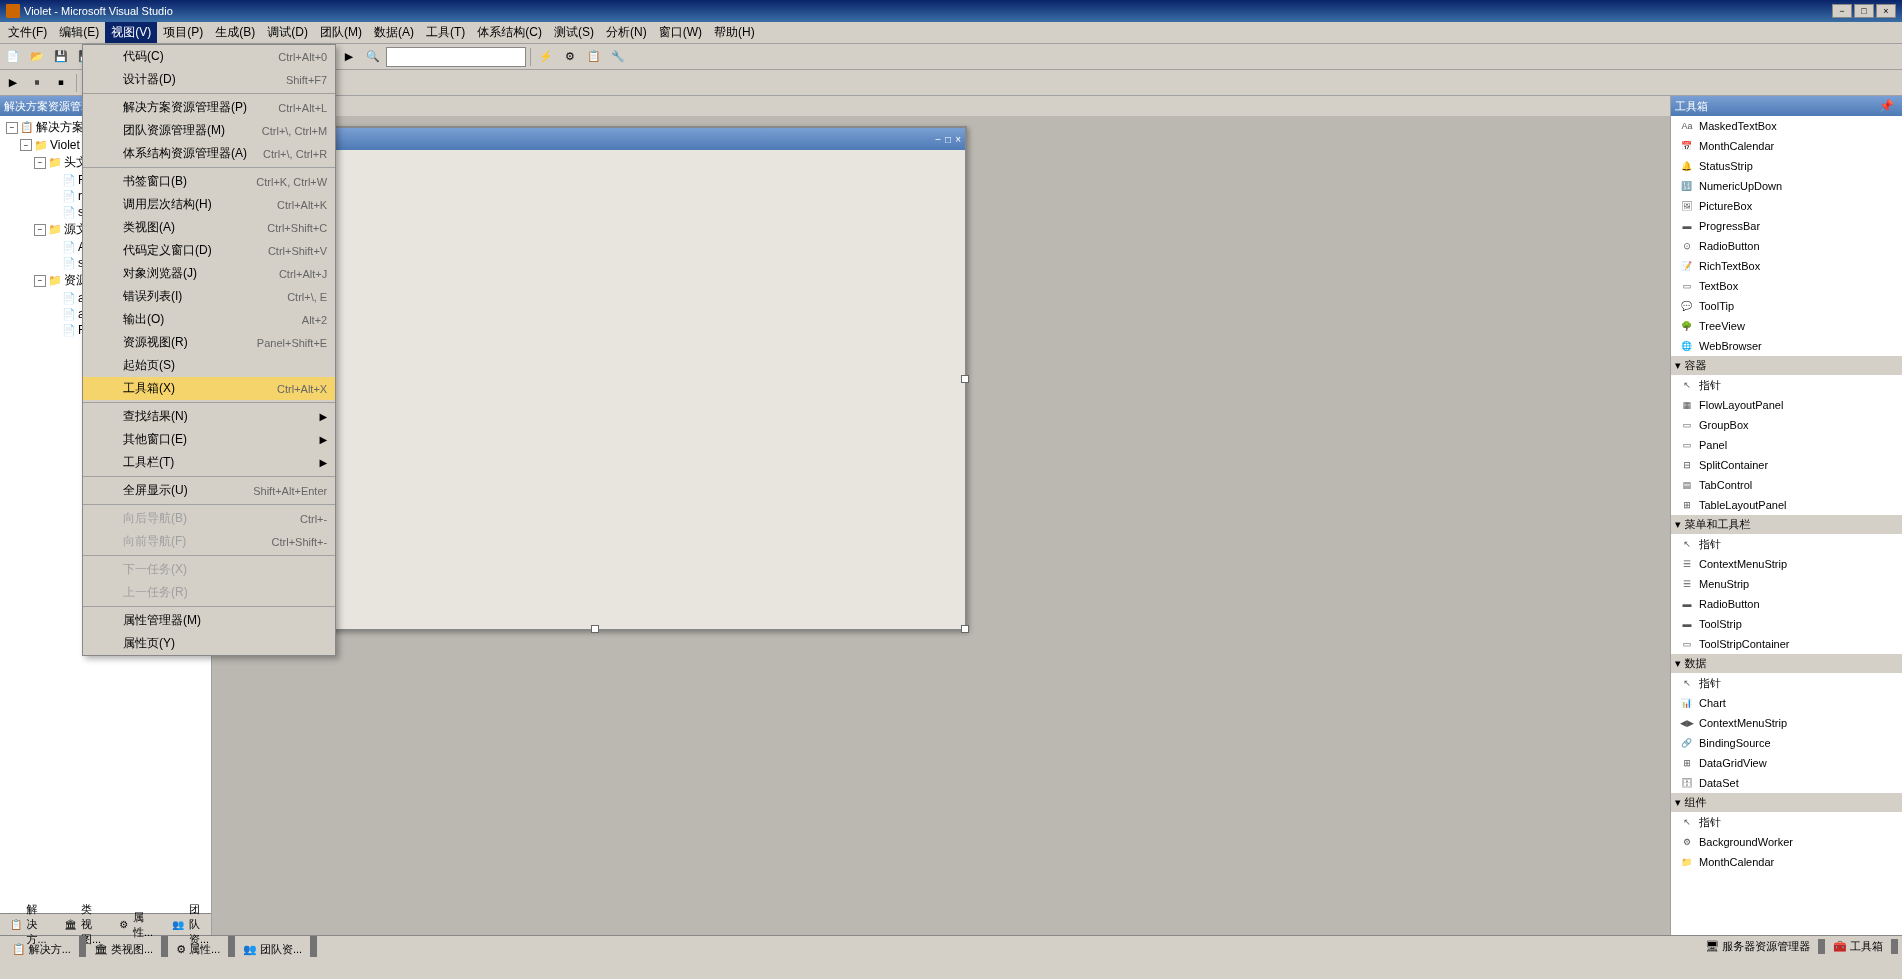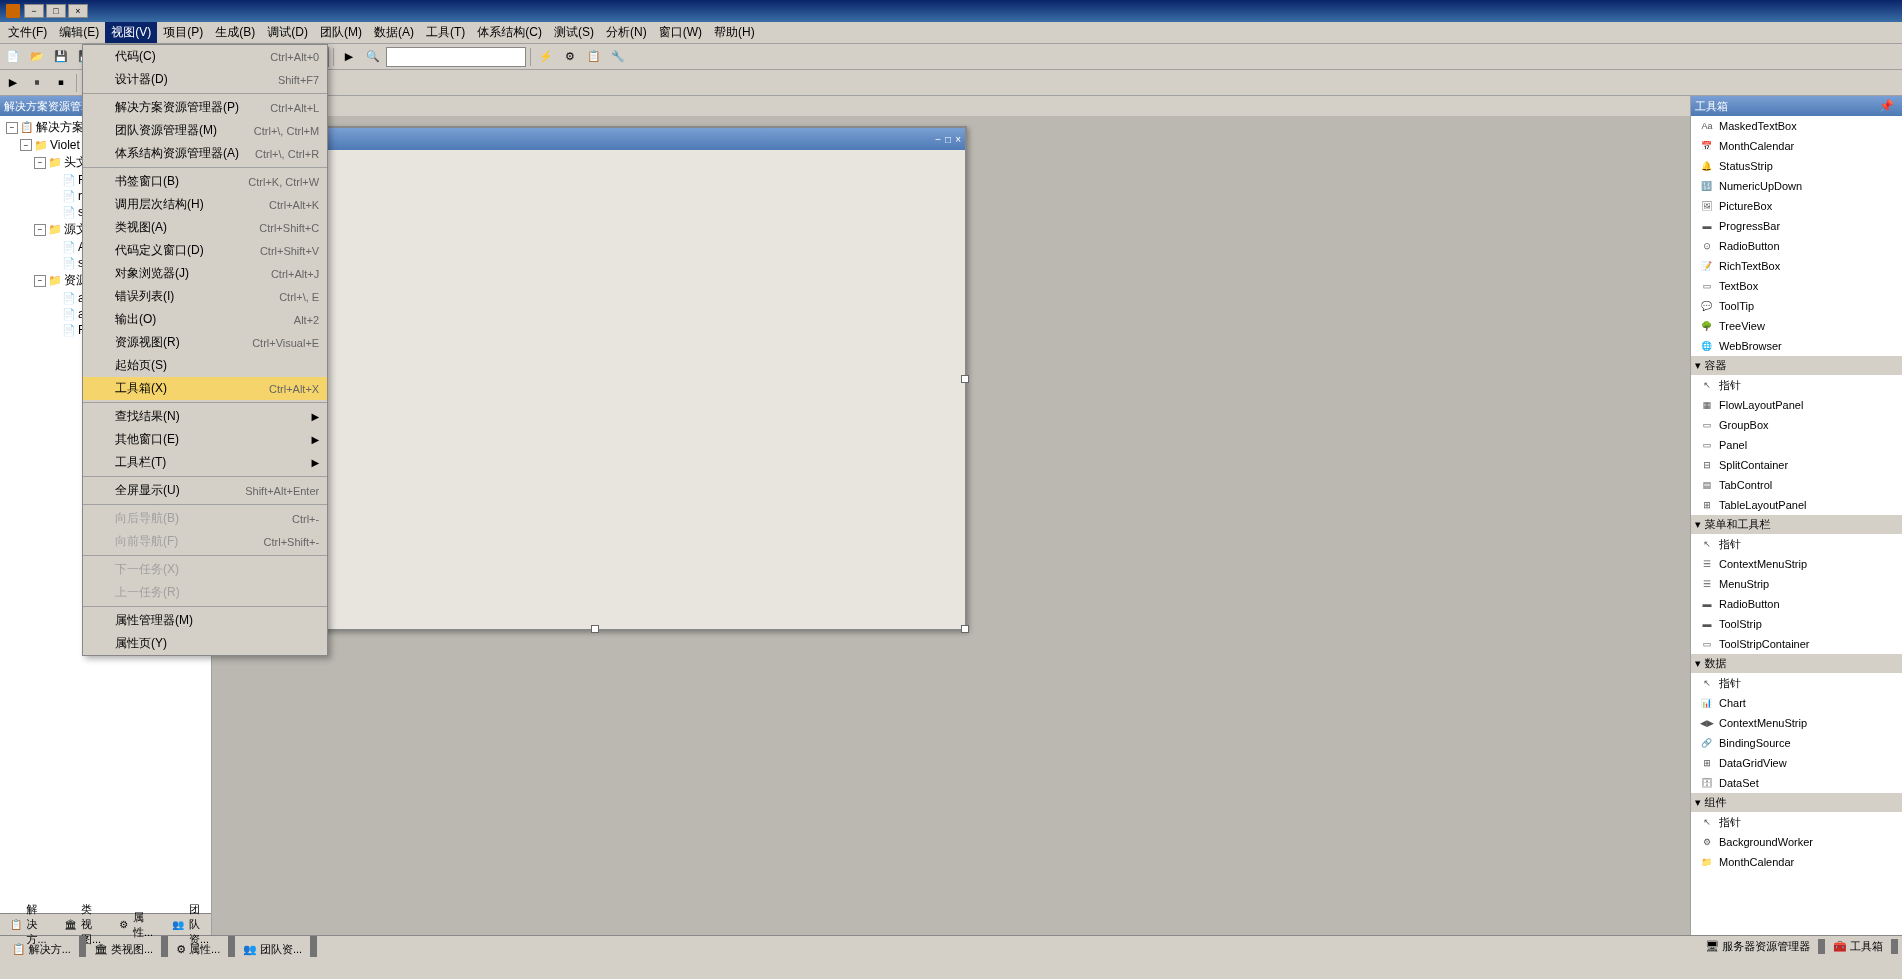--- a/index.html
+++ b/index.html
@@ -242,21 +242,21 @@
       width: 100%;
       height: calc(100% - 22px);
     }
     
     .handle-right { right: -4px; top: 50%; transform: translateY(-50%); }
     .handle-bottom { bottom: -4px; left: 50%; transform: translateX(-50%); }
     .handle-br { right: -4px; bottom: -4px; }
 
     
     .right-panel {
-      width: 212px;
+      width: 232px;
       background: #d4d0c8;
       border-left: 1px solid #a0a0a0;
       display: flex;
       flex-direction: column;
     }
     .right-panel-header {
       height: 20px;
       background: linear-gradient(to bottom, #7a9fd4, #4d7ab5);
       color: white;
       display: flex;
@@ -328,20 +328,21 @@
       height: 16px;
       margin-right: 4px;
       display: inline-flex;
       align-items: center;
       justify-content: center;
       font-size: 10px;
       flex-shrink: 0;
     }
     .dropdown-menu-item .item-text {
       flex: 1;
+      margin-left: 8px;
     }
     .dropdown-menu-item .item-shortcut {
       color: #666;
       margin-left: 16px;
       font-size: 11px;
     }
     .dropdown-menu-item .submenu-arrow {
       margin-left: 8px;
       font-size: 10px;
     }
@@ -439,20 +440,21 @@
       cursor: pointer;
       font-size: 12px;
       padding: 0 4px;
     }
   </style>
 </head>
 <body>
 
 <div class="title-bar">
   <div class="title-bar-icon"></div>
+  <span class="title-bar-title">Violet - Microsoft Visual Studio</span>
   <div class="title-bar-btns">
     <div class="title-bar-btn">−</div>
     <div class="title-bar-btn">□</div>
     <div class="title-bar-btn">×</div>
   </div>
 </div>
 
 <div class="menu-bar" id="menu-bar">
 <div class="menu-item">文件(F)</div>
     <div class="menu-item">编辑(E)</div>
@@ -901,21 +903,21 @@
       <span class="item-shortcut">Ctrl+\, E</span>
     </div>
     <div class="dropdown-menu-item">
       <span class="item-icon"></span>
       <span class="item-text">输出(O)</span>
       <span class="item-shortcut">Alt+2</span>
     </div>
     <div class="dropdown-menu-item">
       <span class="item-icon"></span>
       <span class="item-text">资源视图(R)</span>
-      <span class="item-shortcut">Ctrl+Visual+E</span>
+      <span class="item-shortcut">Panel+Shift+E</span>
     </div>
     <div class="dropdown-menu-item">
       <span class="item-icon"></span>
       <span class="item-text">起始页(S)</span>
     </div>
     <div class="dropdown-menu-item highlighted">
       <span class="item-icon"></span>
       <span class="item-text">工具箱(X)</span>
       <span class="item-shortcut">Ctrl+Alt+X</span>
     </div>

